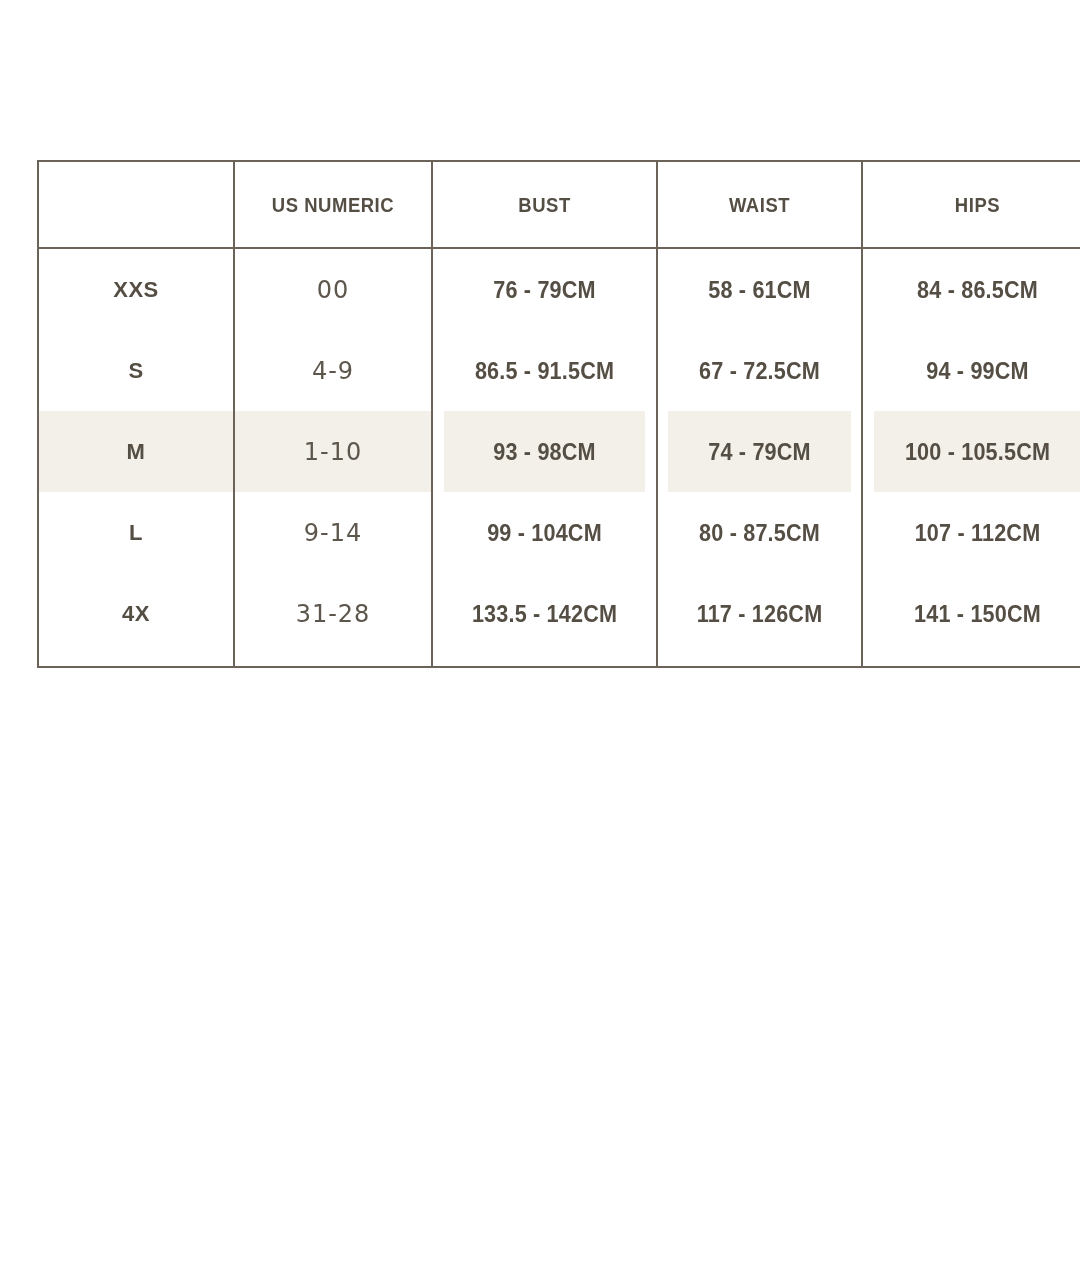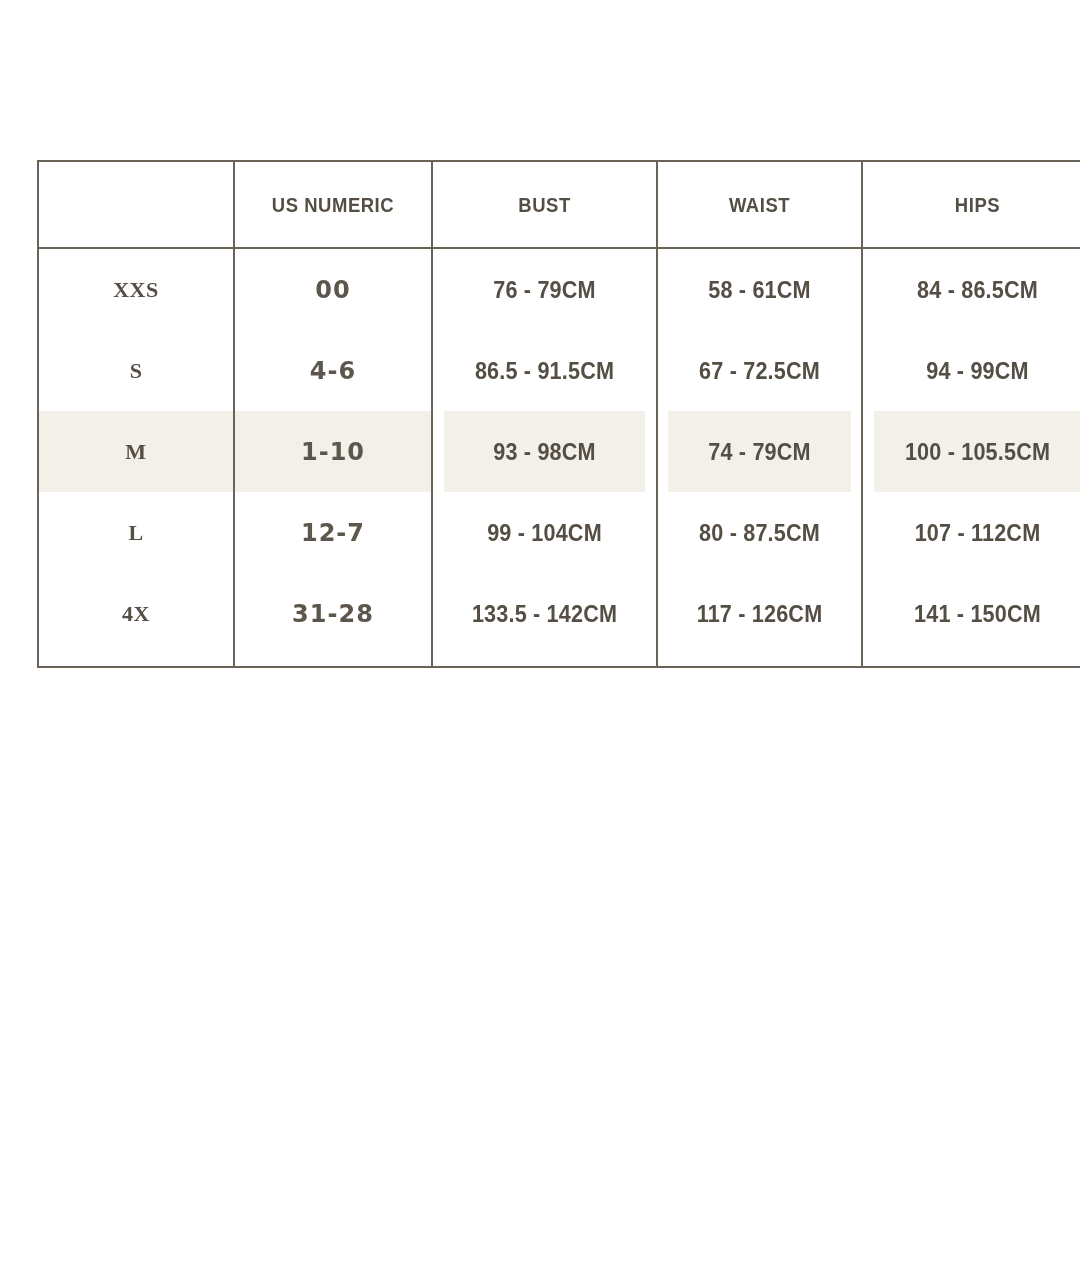--- a/index.html
+++ b/index.html
@@ -63,28 +63,28 @@
     text-align: center;
     vertical-align: middle;
     color: #554e44;
   }
   tbody td:last-child { border-right: none; }
 
   tbody tr.row-alt td { background: #f3f0ea; }
   tbody tr.row-plain td { background: #ffffff; }
 
   td.cell-size {
-    font-family: Liberation Serif, serif;
+    font-family: Liberation Sans, sans-serif;
     font-weight: 700;
     font-size: 22px;
     letter-spacing: 0.5px;
   }
   td.cell-numeric {
     font-family: "DejaVu Sans", sans-serif;
-    font-weight: 700;
+    font-weight: 400;
     font-size: 24px;
     letter-spacing: 1px;
     color: #5d564c;
   }
   td.cell-meas {
     font-family: "Liberation Sans Narrow", "Liberation Sans", sans-serif;
     font-weight: 700;
     font-size: 24px;
     letter-spacing: 0.2px;
     transform: scaleX(0.9);
@@ -122,35 +122,35 @@
     <tbody id="chart-body">
         <tr class="row-plain">
           <td class="cell-size">XXS</td>
           <td class="cell-numeric">00</td>
           <td class="cell-meas">76 - 79CM</td>
           <td class="cell-meas">58 - 61CM</td>
           <td class="cell-meas">84 - 86.5CM</td>
         </tr>
         <tr class="row-plain">
           <td class="cell-size">S</td>
-          <td class="cell-numeric">4-6</td>
+          <td class="cell-numeric">4-9</td>
           <td class="cell-meas">86.5 - 91.5CM</td>
           <td class="cell-meas">67 - 72.5CM</td>
           <td class="cell-meas">94 - 99CM</td>
         </tr>
         <tr class="row-alt">
           <td class="cell-size">M</td>
           <td class="cell-numeric">1-10</td>
           <td class="cell-meas">93 - 98CM</td>
           <td class="cell-meas">74 - 79CM</td>
           <td class="cell-meas">100 - 105.5CM</td>
         </tr>
         <tr class="row-plain">
           <td class="cell-size">L</td>
-          <td class="cell-numeric">12-7</td>
+          <td class="cell-numeric">9-14</td>
           <td class="cell-meas">99 - 104CM</td>
           <td class="cell-meas">80 - 87.5CM</td>
           <td class="cell-meas">107 - 112CM</td>
         </tr>
         <tr class="row-plain">
           <td class="cell-size">4X</td>
           <td class="cell-numeric">31-28</td>
           <td class="cell-meas">133.5 - 142CM</td>
           <td class="cell-meas">117 - 126CM</td>
           <td class="cell-meas">141 - 150CM</td>

